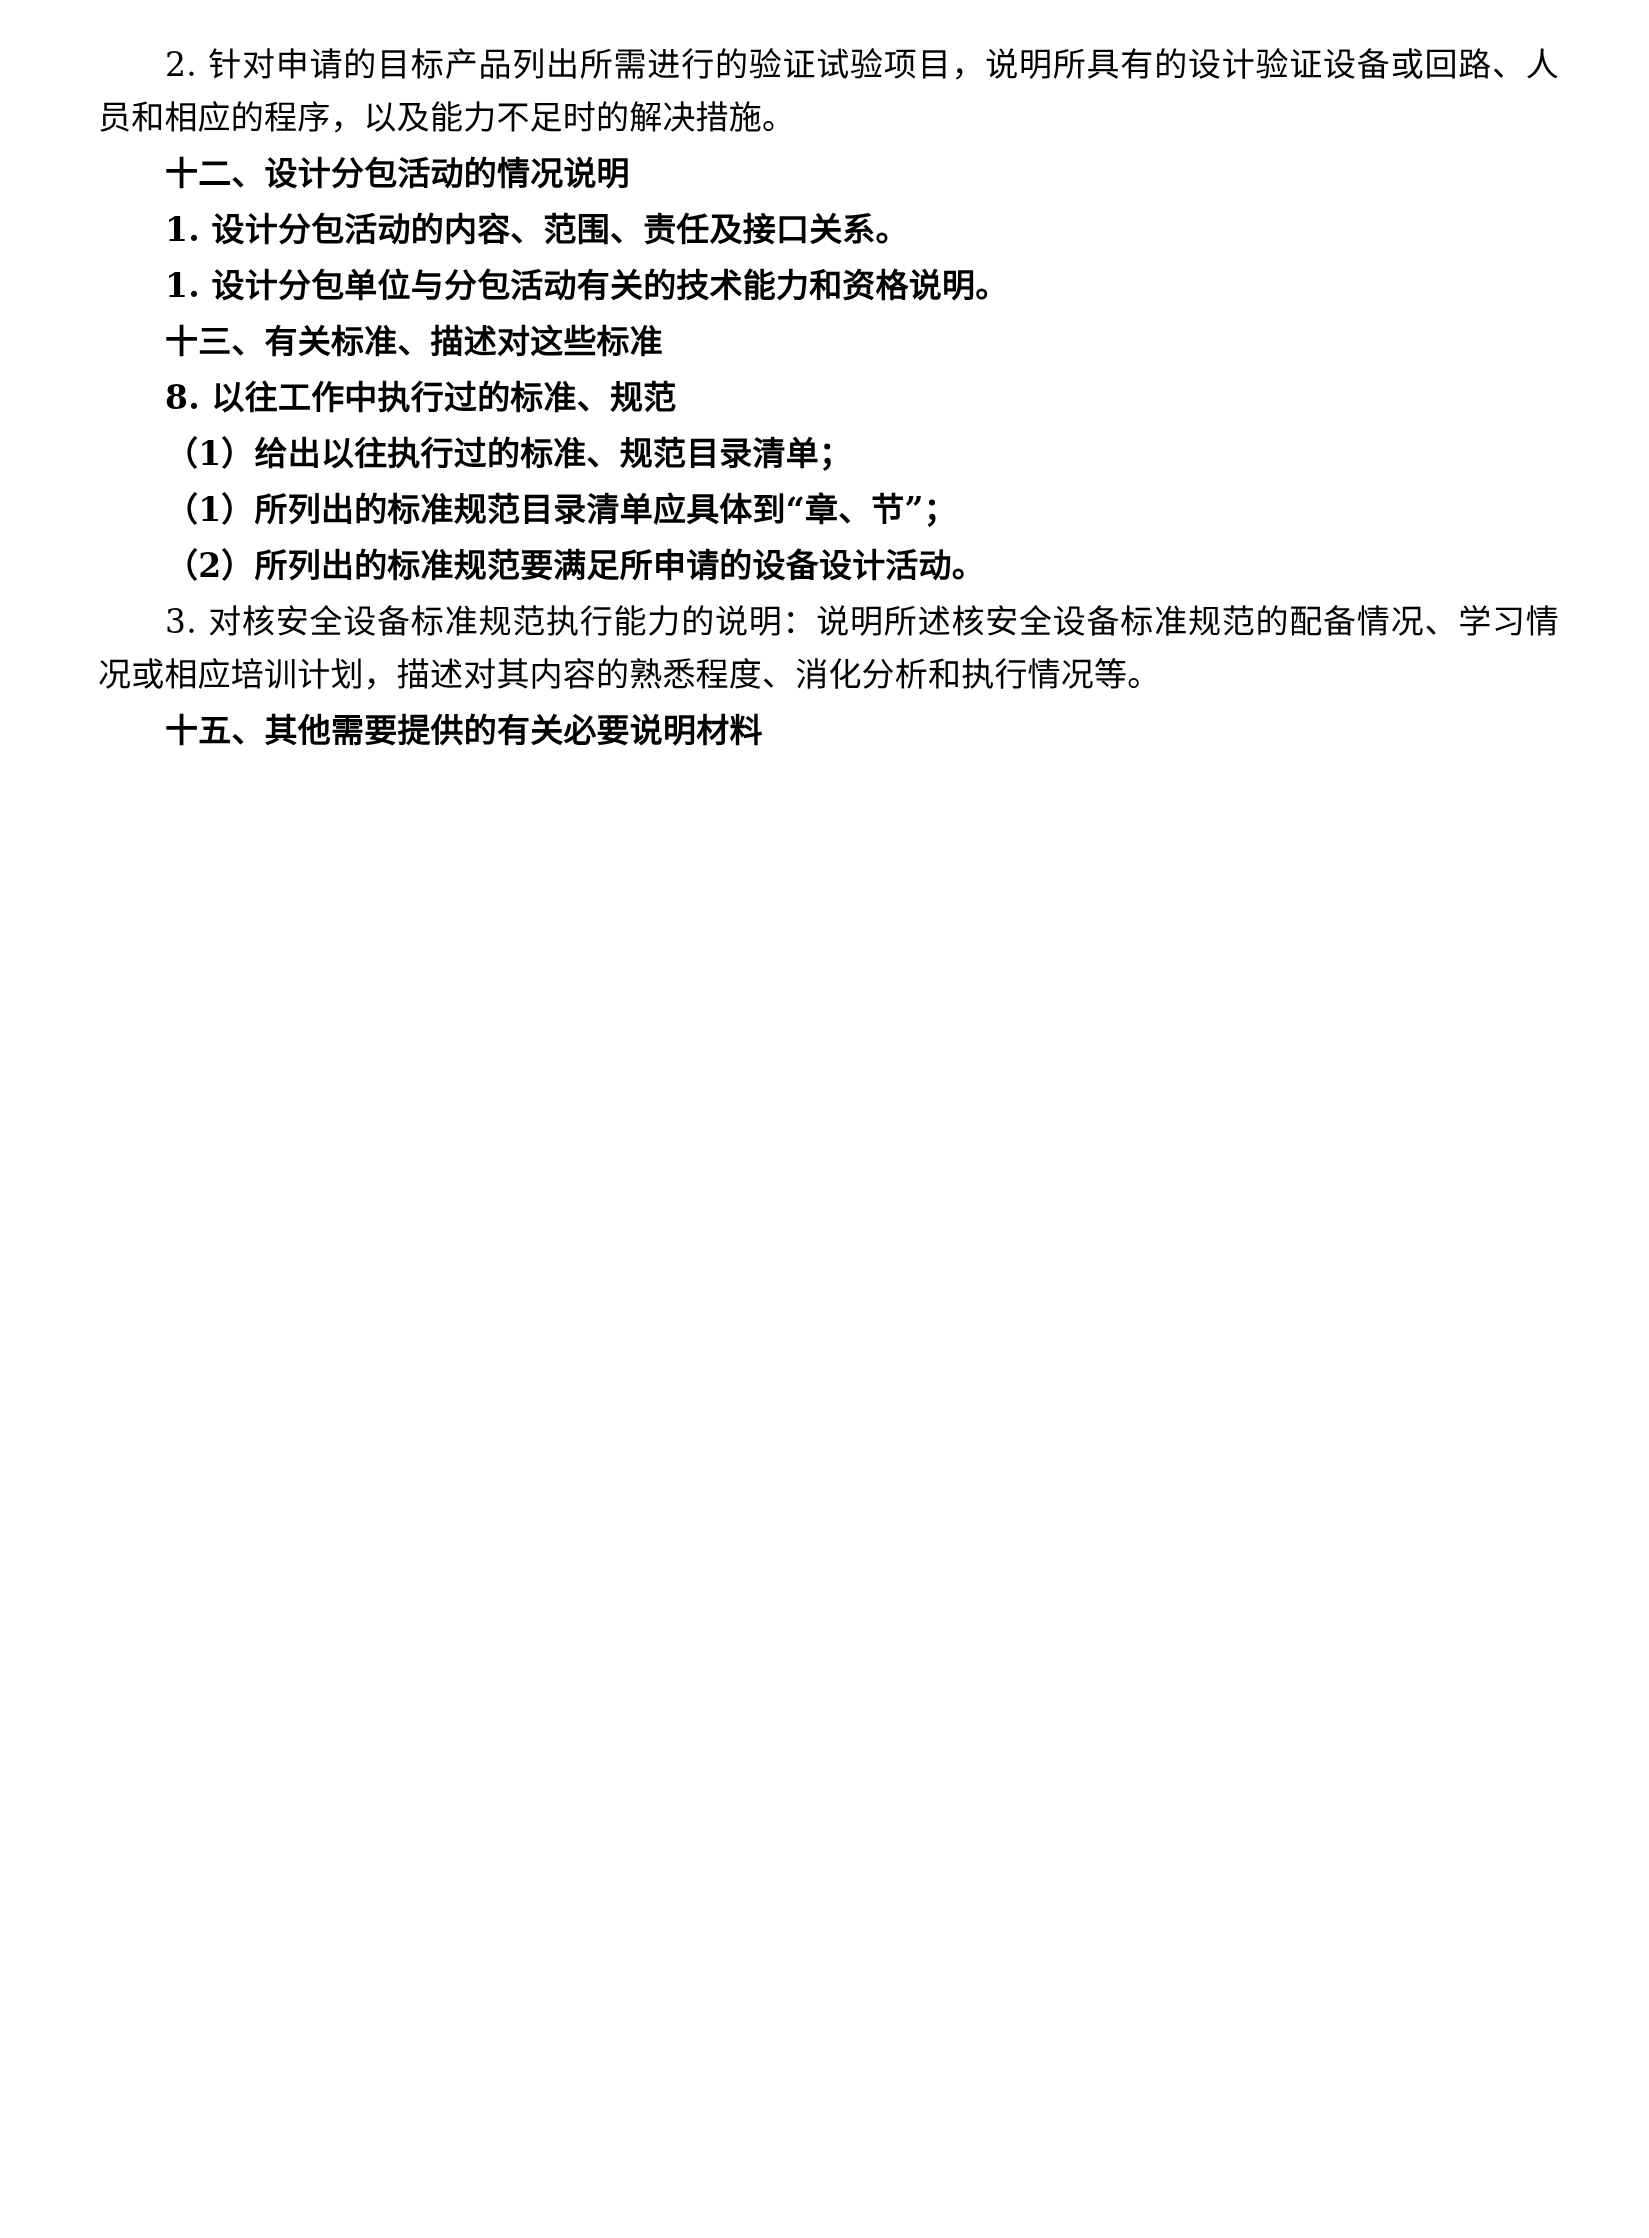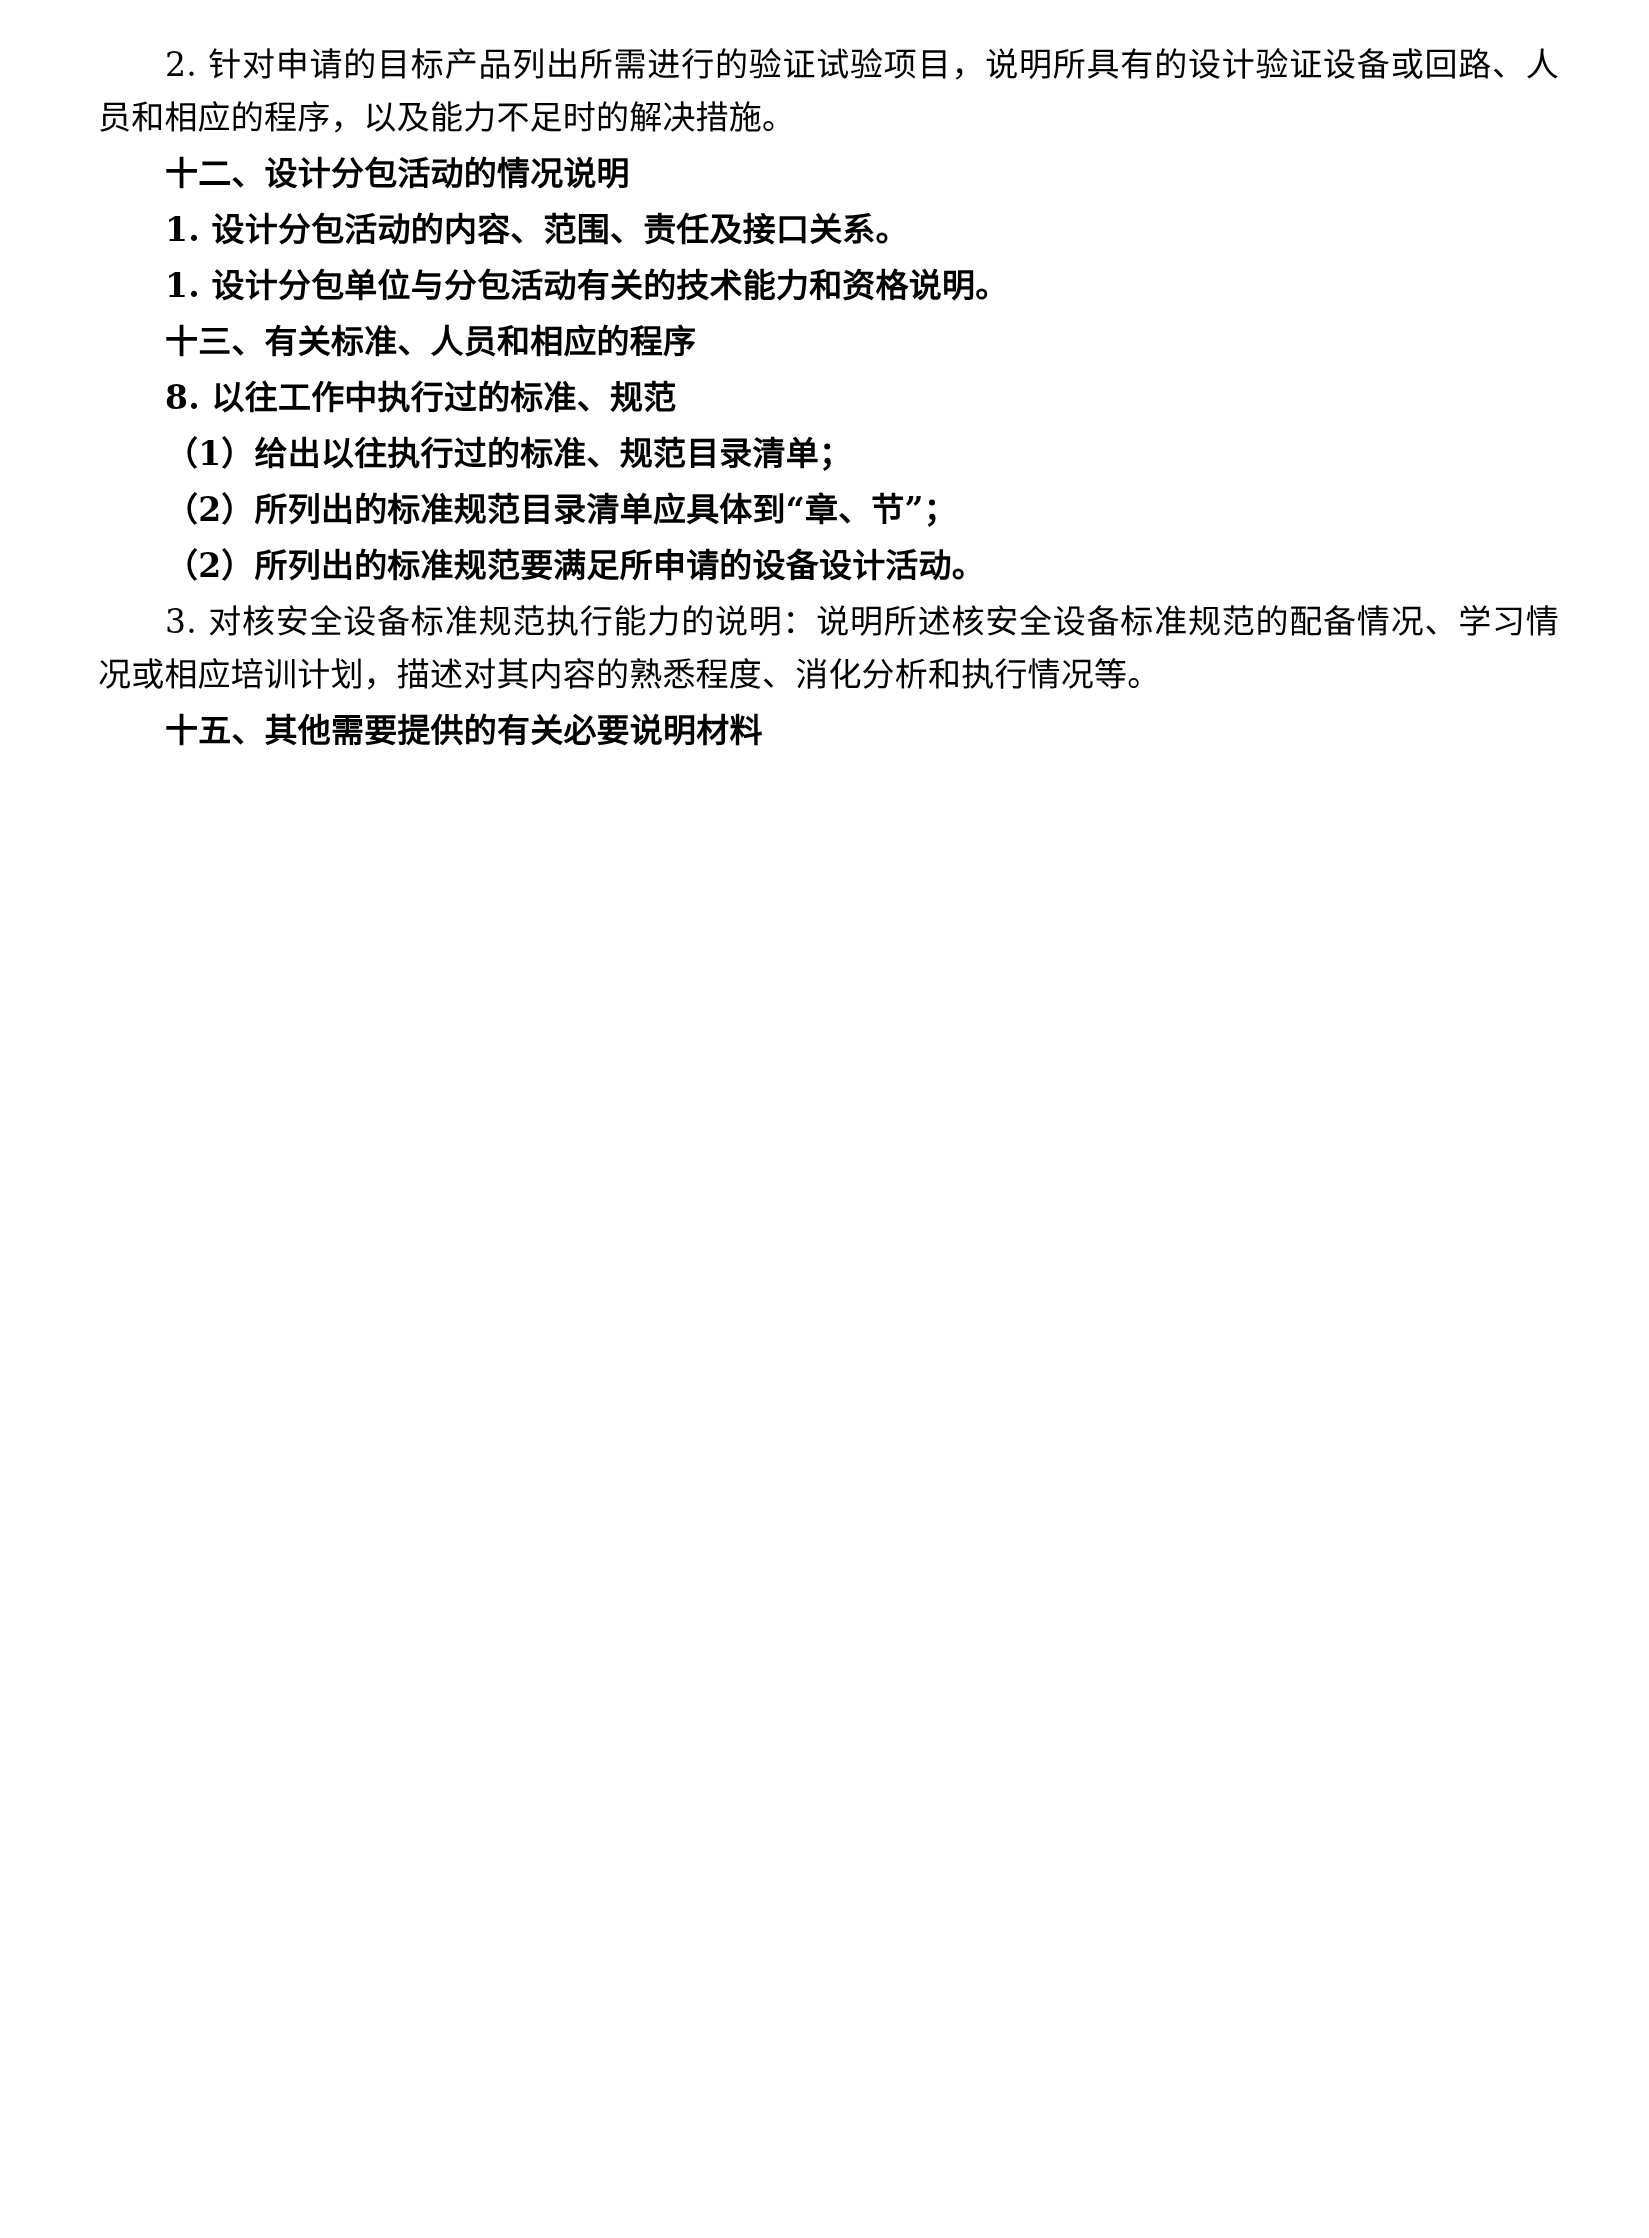--- a/index.html
+++ b/index.html
@@ -46,23 +46,23 @@
 </head>
 <body>
 
 <div class="page">
   <div class="doc-body">
 
     <p class="para hang">2. 针对申请的目标产品列出所需进行的验证试验项目，说明所具有的设计验证设备或回路、人员和相应的程序，以及能力不足时的解决措施。</p>
     <p class="para indent">十二、设计分包活动的情况说明</p>
     <p class="para indent">1. 设计分包活动的内容、范围、责任及接口关系。</p>
     <p class="para indent">1. 设计分包单位与分包活动有关的技术能力和资格说明。</p>
-    <p class="para indent">十三、有关标准、人员和相应的程序</p>
+    <p class="para indent">十三、有关标准、描述对这些标准</p>
     <p class="para indent">8. 以往工作中执行过的标准、规范</p>
     <p class="para indent">（1）给出以往执行过的标准、规范目录清单；</p>
-    <p class="para indent">（2）所列出的标准规范目录清单应具体到“章、节”；</p>
+    <p class="para indent">（1）所列出的标准规范目录清单应具体到“章、节”；</p>
     <p class="para indent">（2）所列出的标准规范要满足所申请的设备设计活动。</p>
     <p class="para hang">3. 对核安全设备标准规范执行能力的说明：说明所述核安全设备标准规范的配备情况、学习情况或相应培训计划，描述对其内容的熟悉程度、消化分析和执行情况等。</p>
     <p class="para indent">十五、其他需要提供的有关必要说明材料</p>
 
   </div>
 </div>
 
 
 </body></html>

